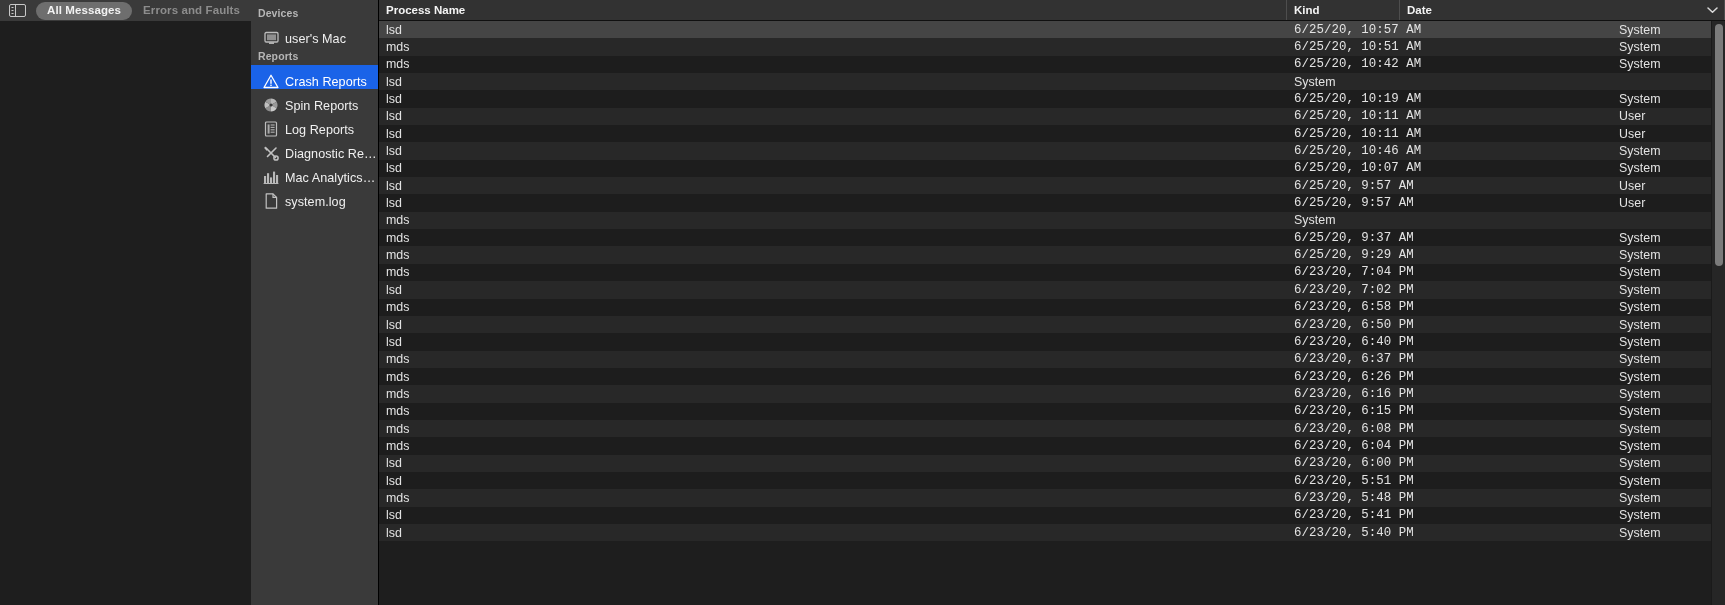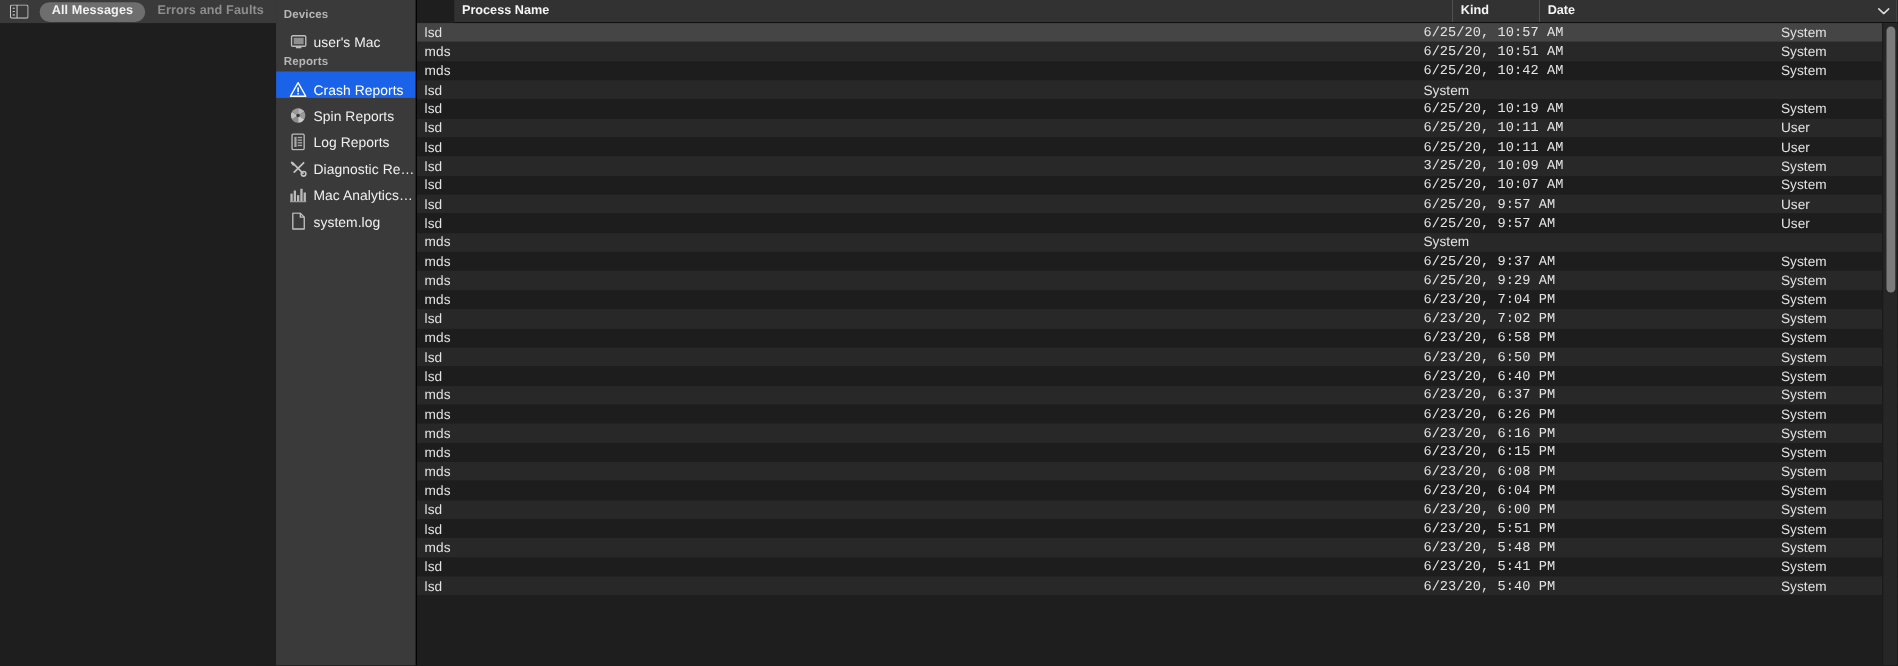--- a/index.html
+++ b/index.html
@@ -125,21 +125,20 @@
     border-left: 1px solid #000;
   }
   .thead {
     height: 21px;
     min-height: 21px;
     background: #323232;
     display: flex;
     align-items: stretch;
     border-bottom: 1px solid #101010;
     box-sizing: border-box;
-    margin-left: 34px;
   }
   .th {
     display: flex;
     align-items: center;
     font-size: 11.5px;
     font-weight: bold;
     color: #f4f4f4;
     padding-left: 7px;
     box-sizing: border-box;
     border-right: 1px solid #4e4e4e;
@@ -383,21 +382,21 @@
               <div class="cell c-date">6/25/20, 10:11 AM</div>
               <div class="cell c-kind">User</div>
             </div>
             <div class="row odd">
               <div class="cell c-process">lsd</div>
               <div class="cell c-date">6/25/20, 10:11 AM</div>
               <div class="cell c-kind">User</div>
             </div>
             <div class="row even">
               <div class="cell c-process">lsd</div>
-              <div class="cell c-date">3/25/20, 10:09 AM</div>
+              <div class="cell c-date">6/25/20, 10:46 AM</div>
               <div class="cell c-kind">System</div>
             </div>
             <div class="row odd">
               <div class="cell c-process">lsd</div>
               <div class="cell c-date">6/25/20, 10:07 AM</div>
               <div class="cell c-kind">System</div>
             </div>
             <div class="row even">
               <div class="cell c-process">lsd</div>
               <div class="cell c-date">6/25/20, 9:57 AM</div>

